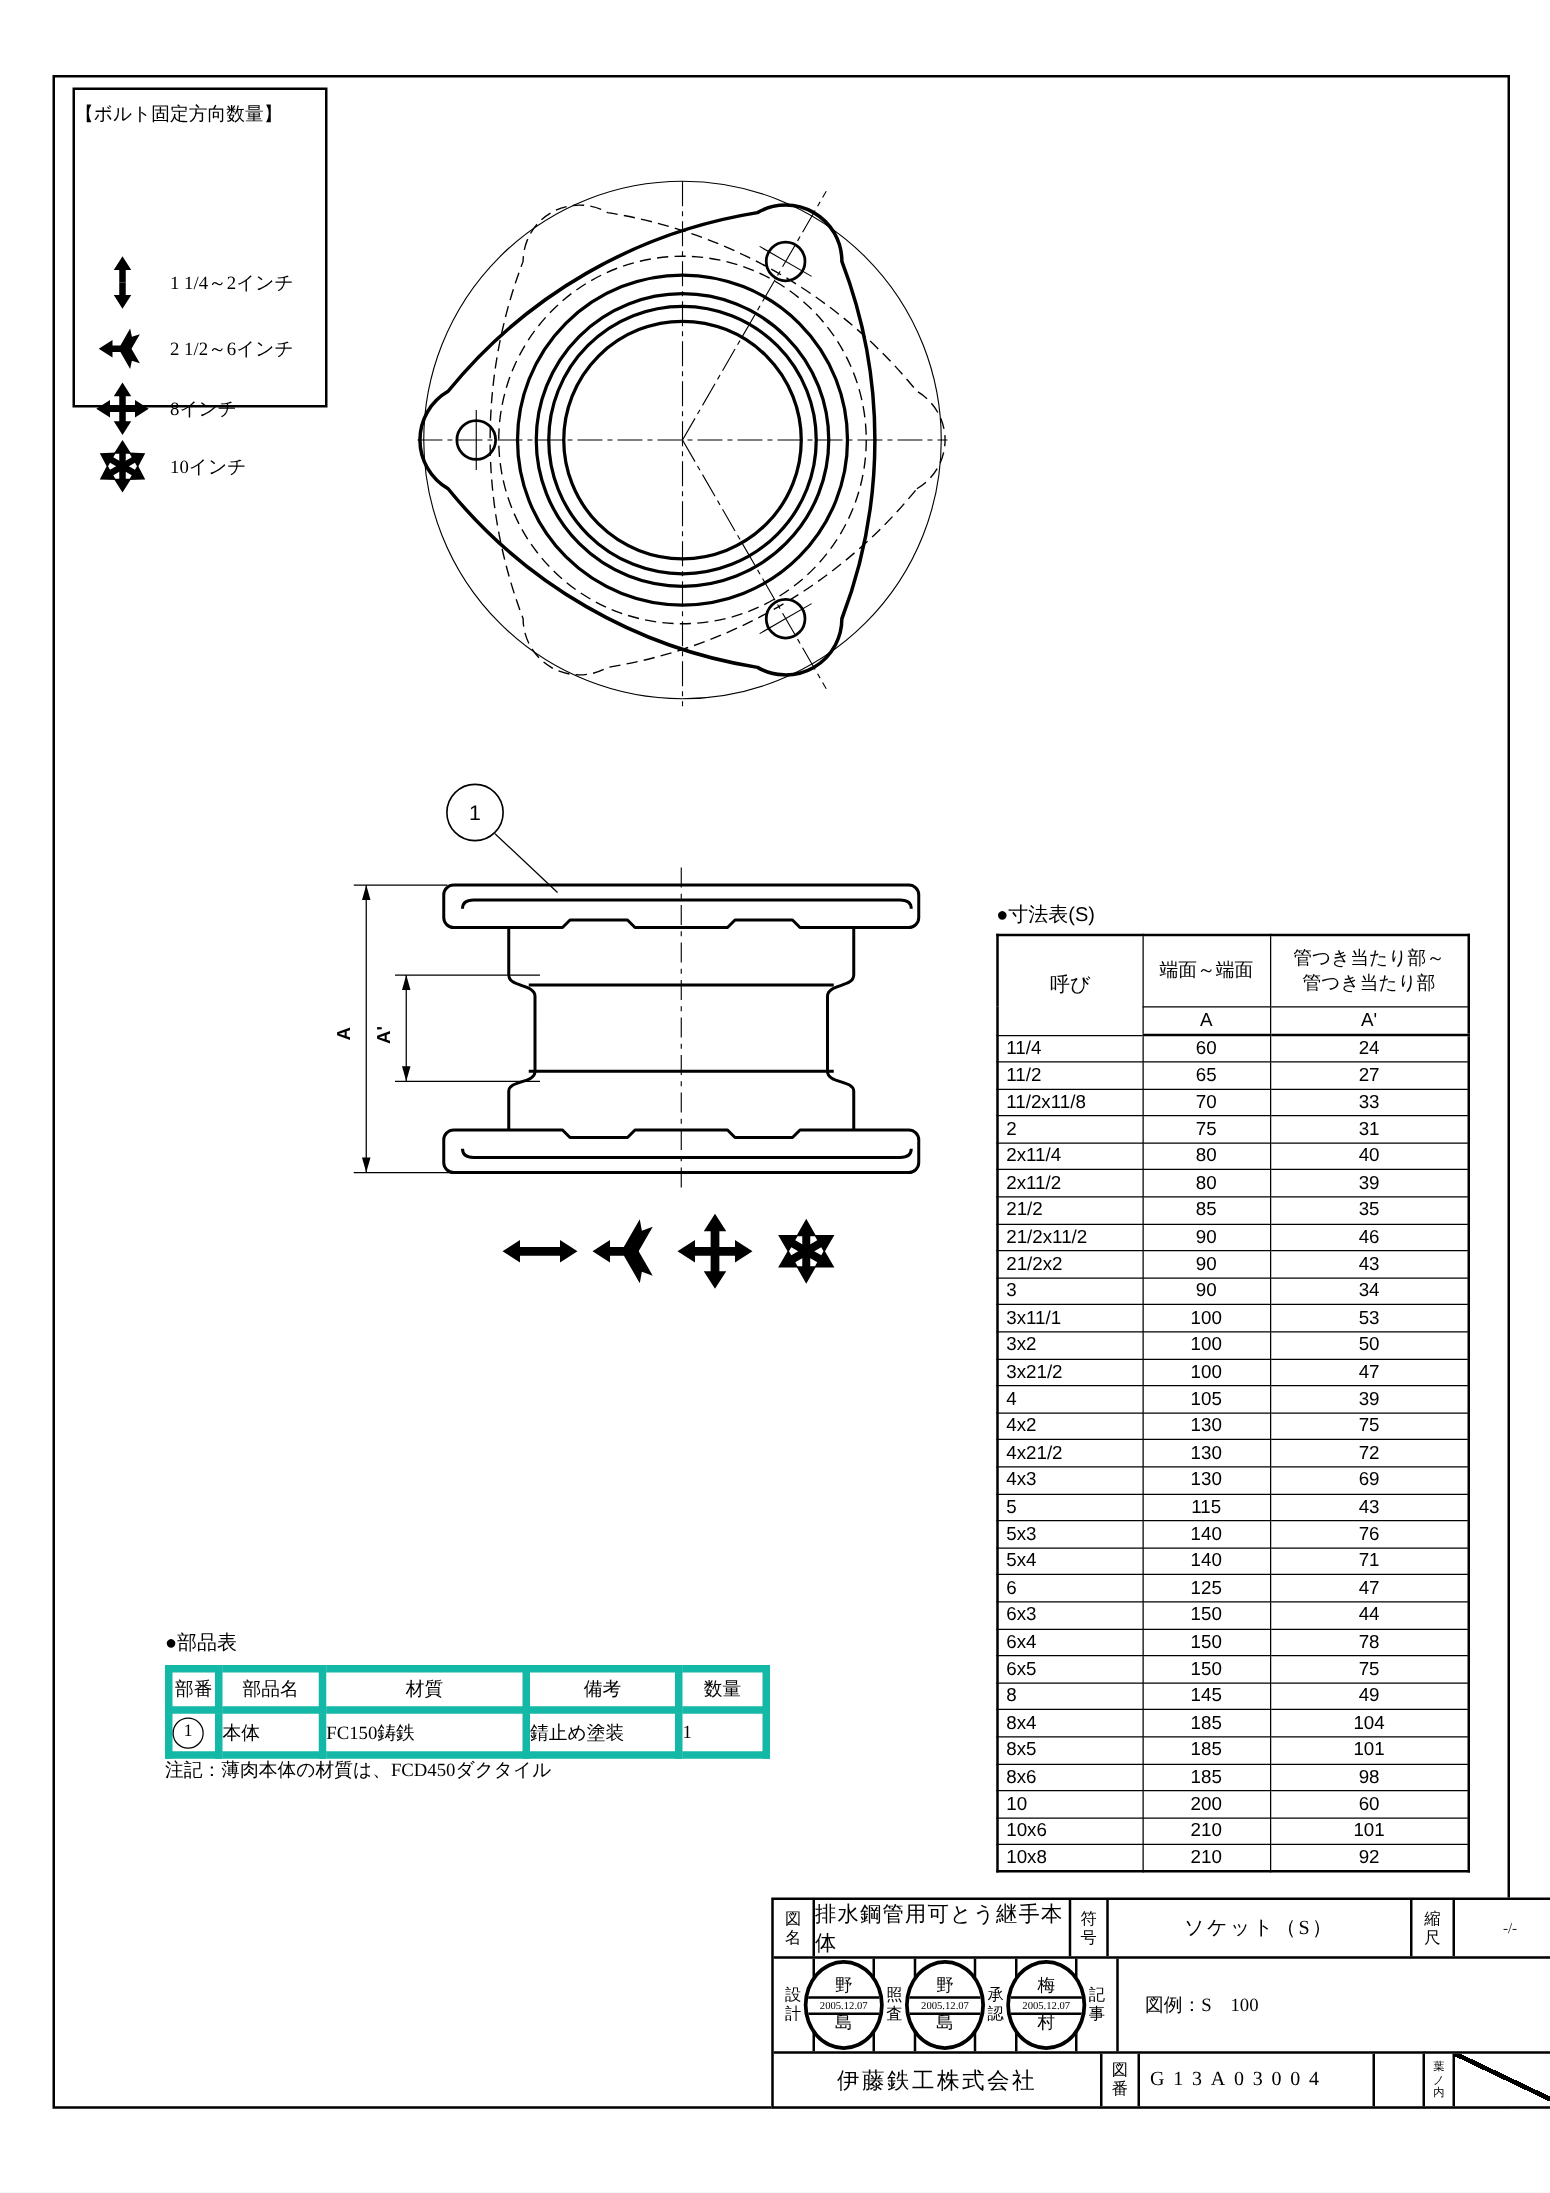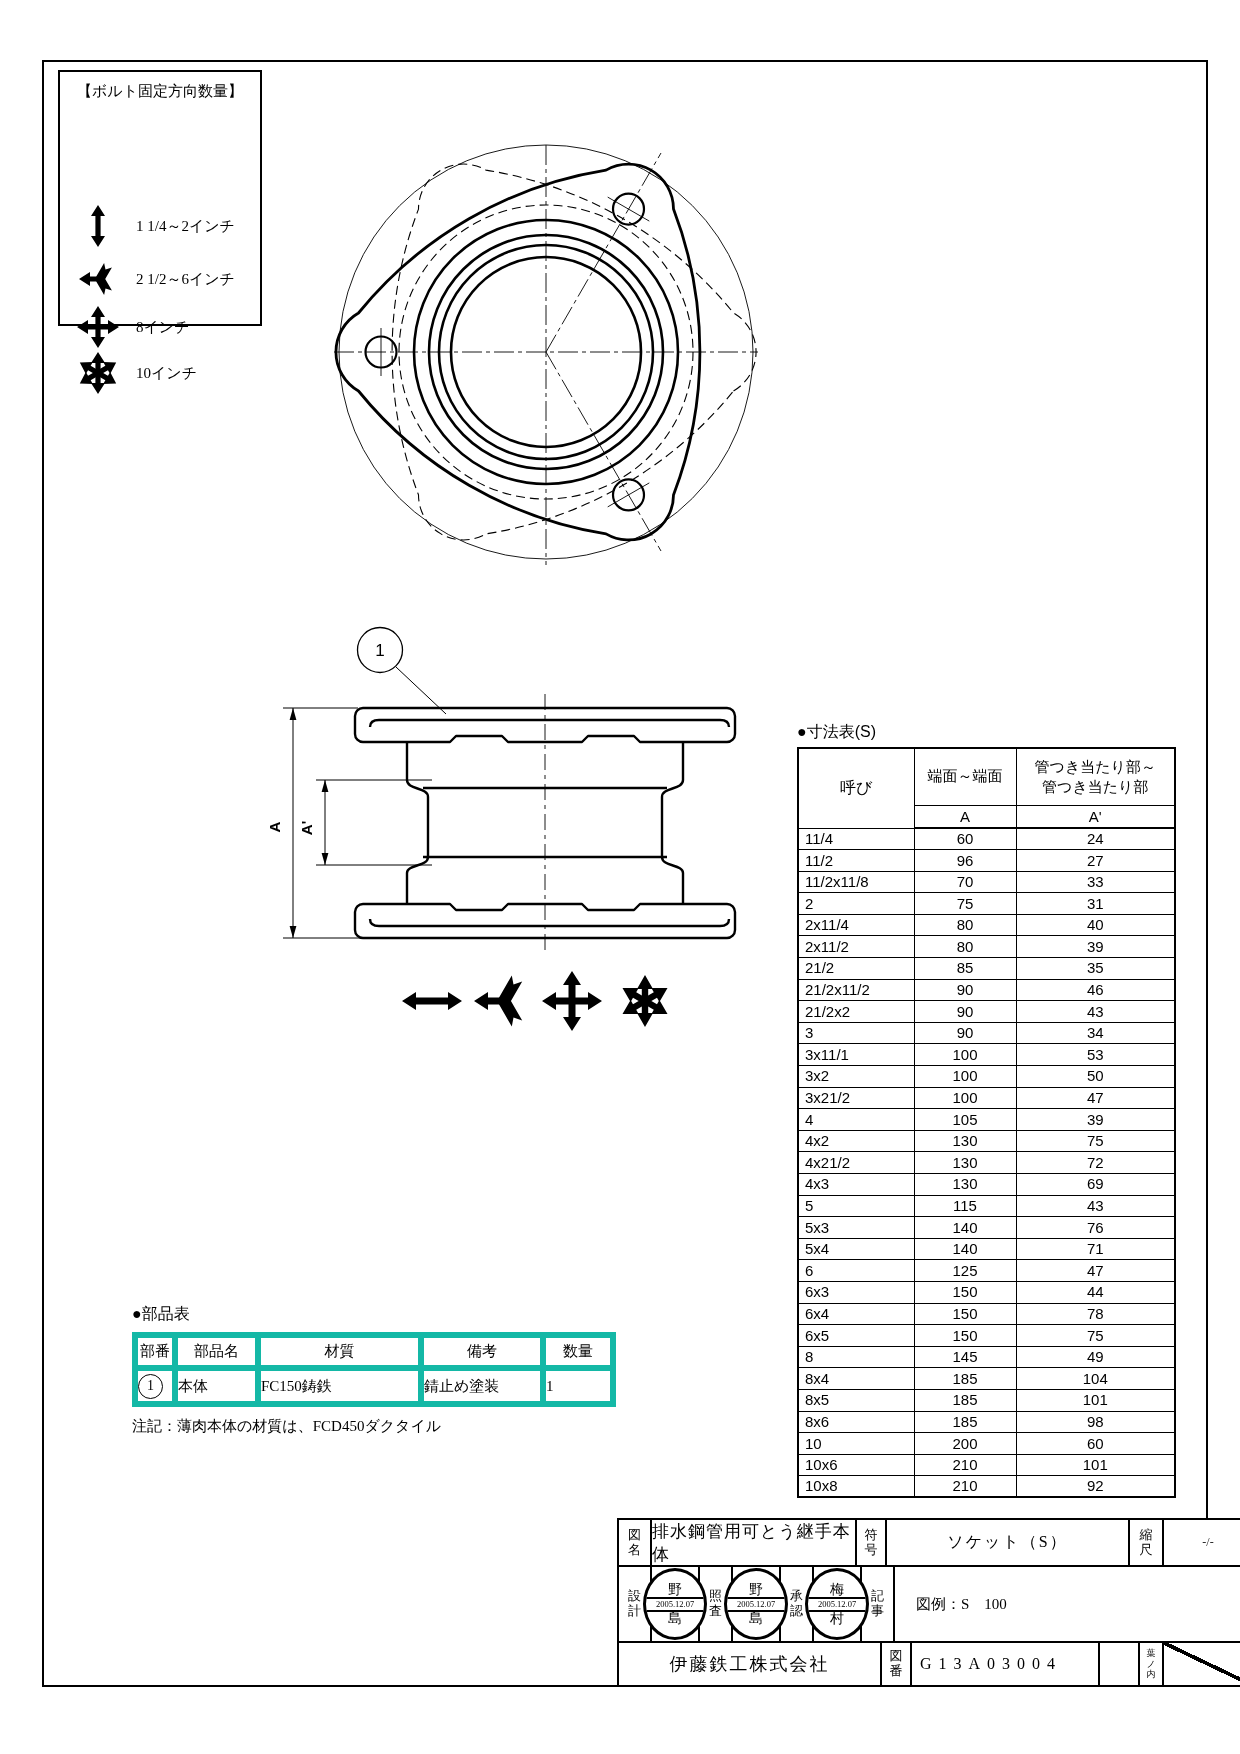--- a/index.html
+++ b/index.html
@@ -2,21 +2,21 @@
 <html><head>
 <meta charset="utf-8">
 <style>
   *{box-sizing:border-box;margin:0;padding:0}
   body{background:#e8e8e8;font-family:"Liberation Serif","DejaVu Serif",serif;color:#000}
   .page{position:relative;width:1240px;height:1754px;background:#fff;overflow:hidden;margin:0 auto}
   .frame{position:absolute;left:42px;top:60px;width:1166px;height:1627px;border:2.5px solid #000}
 
   
   .legend{position:absolute;left:58px;top:70px;width:204px;height:256px;border:2px solid #000}
-  .legend-title{margin-top:10px;text-align:center;font-size:15px}
+  .legend-title{margin-top:10px;text-align:left;font-size:15px}
   .legend-row{position:absolute;left:0;height:46px;display:flex;align-items:center}
   .legend-ic{width:76px;display:flex;justify-content:center;align-items:center}
   .legend-label{font-size:15px}
 
   
   .dimtable{position:absolute;left:797px;top:722px;width:379px;font-family:"Liberation Sans","DejaVu Sans",sans-serif}
   .tbl-title{font-size:16px;margin-bottom:4px}
   table.dims{border-collapse:collapse;border:2px solid #000;table-layout:fixed;width:377px}
   .dims th,.dims td{border:1px solid #000;font-weight:normal}
   .dims thead tr.top th{height:57px;font-size:15px}
@@ -27,21 +27,21 @@
   .dims td.cn{text-align:center}
 
   
   .parts{position:absolute;left:132px;top:1304px}
   .parts-title{font-size:16px;margin-bottom:7px}
   table.parts-t{border-collapse:collapse;border:2px solid #000;table-layout:fixed}
   .parts-t th{height:33px;font-weight:normal}
   .parts-t td{height:36px}
   .parts-t th,.parts-t td{border:6px solid #14b8a6;font-size:15px}
   .circ1{display:inline-flex;width:25px;height:25px;border:1.5px solid #000;border-radius:50%;align-items:center;justify-content:center;font-size:14px}
-  .parts-note{margin-top:10px;font-size:15px}
+  .parts-note{font-size:15px}
 
   
   .tblock{position:absolute;left:617px;top:1518px;width:637px;height:169px;border:2.5px solid #000;display:flex;flex-direction:column;background:#fff}
   .tb-r{display:flex;border-bottom:2.5px solid #000;position:relative}
   .tb-r:last-child{border-bottom:none}
   .tb-c{border-right:2.5px solid #000;display:flex;align-items:center;justify-content:center;position:relative;overflow:visible}
   .tb-c.last{border-right:none}
   .vlab{width:1.05em;line-height:1.12;word-break:break-all;text-align:center;font-size:13px;margin:0 auto}
   .vlab.small{font-size:9px;line-height:1.15}
   .r1{height:47px}.r2{height:76px}.r3{flex:1}
@@ -263,21 +263,21 @@
         </tr>
       </thead>
       <tbody>
           <tr>
             <td class="c0">11/4</td>
             <td class="cn">60</td>
             <td class="cn">24</td>
           </tr>
           <tr>
             <td class="c0">11/2</td>
-            <td class="cn">96</td>
+            <td class="cn">65</td>
             <td class="cn">27</td>
           </tr>
           <tr>
             <td class="c0">11/2x11/8</td>
             <td class="cn">70</td>
             <td class="cn">33</td>
           </tr>
           <tr>
             <td class="c0">2</td>
             <td class="cn">75</td>

